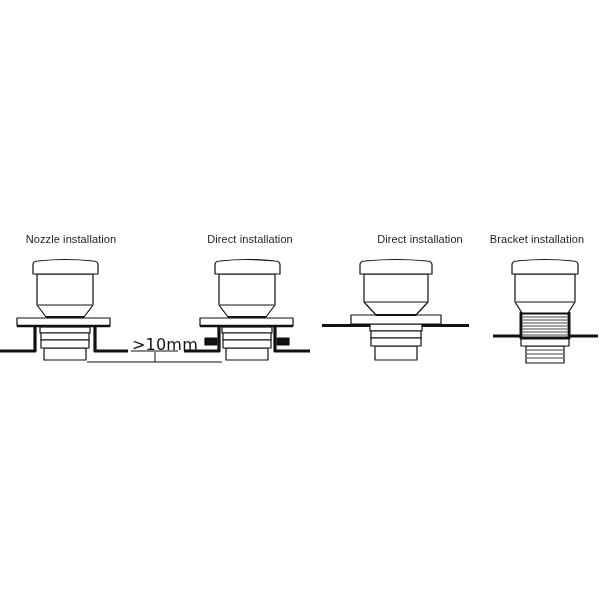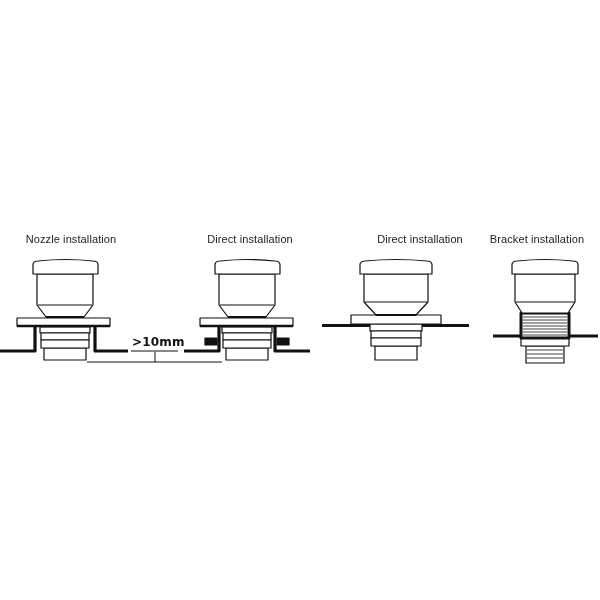--- a/index.html
+++ b/index.html
@@ -1,18 +1,18 @@
 <!DOCTYPE html>
 <html><head>
   <meta charset="utf-8">
   <style>
     html, body { margin: 0; padding: 0; background: #ffffff; }
     body { width: 600px; height: 600px; position: relative; overflow: hidden; font-family: "Liberation Sans", sans-serif; }
     .label { position: absolute; top: 233px; font-size: 11px; color: #222222; white-space: nowrap; transform: translateX(-50%); letter-spacing: 0.1px; }
-    .dim-label { position: absolute; left: 132px; top: 335px; font-size: 12px; font-weight: bold; color: #111111; font-family: "DejaVu Sans", sans-serif; letter-spacing: 0.2px; }
+    .dim-label { position: absolute; left: 132px; top: 335px; font-size: 16px; font-weight: normal; color: #111111; font-family: "DejaVu Sans", sans-serif; letter-spacing: 0.2px; }
     svg.diagram { position: absolute; left: 0; top: 0; width: 600px; height: 600px; }
   </style>
 </head>
 <body>
 
 <div>
 
   <span class="label" style="left:71px">Nozzle installation</span>
   <span class="label" style="left:250px">Direct installation</span>
   <span class="label" style="left:420px">Direct installation</span>

